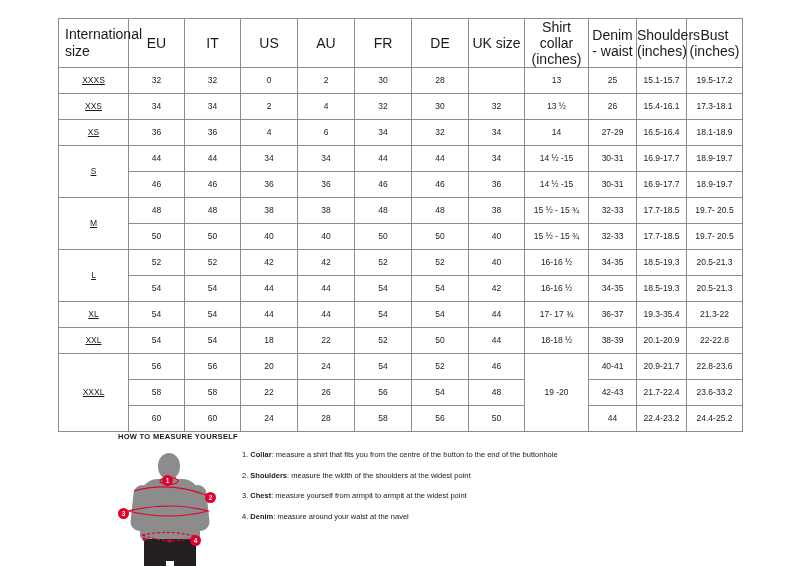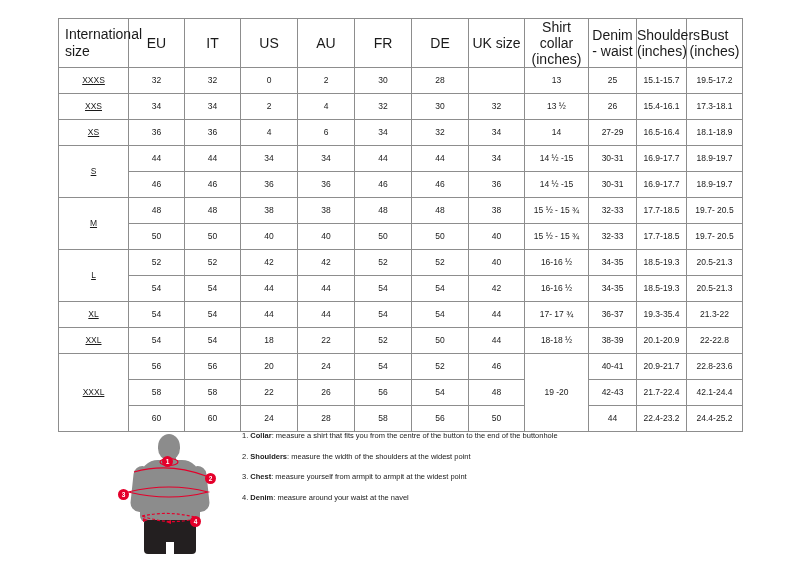--- a/index.html
+++ b/index.html
@@ -419,39 +419,40 @@
         <tr>
           <td>58</td>
           <td>58</td>
           <td>22</td>
           <td>26</td>
           <td>56</td>
           <td>54</td>
           <td>48</td>
           <td>42-43</td>
           <td>21.7-22.4</td>
-          <td>42.1-24.4</td>
+          <td>23.6-33.2</td>
         </tr>
         <tr>
           <td>60</td>
           <td>60</td>
           <td>24</td>
           <td>28</td>
           <td>58</td>
           <td>56</td>
           <td>50</td>
           <td>44</td>
           <td>22.4-23.2</td>
           <td>24.4-25.2</td>
         </tr>
       </tbody>
     </table>
   </div>
 
   <div class="howto">
+    <div class="howto-title">HOW TO MEASURE YOURSELF</div>
     <div class="howto-body">
 
       <div class="figure">
         <div class="fig-shoulder-l"></div>
         <div class="fig-shoulder-r"></div>
         <div class="fig-torso"></div>
         <div class="fig-neck"></div>
         <div class="fig-head"></div>
         <div class="fig-shorts"></div>
         <div class="fig-shorts-notch"></div>

